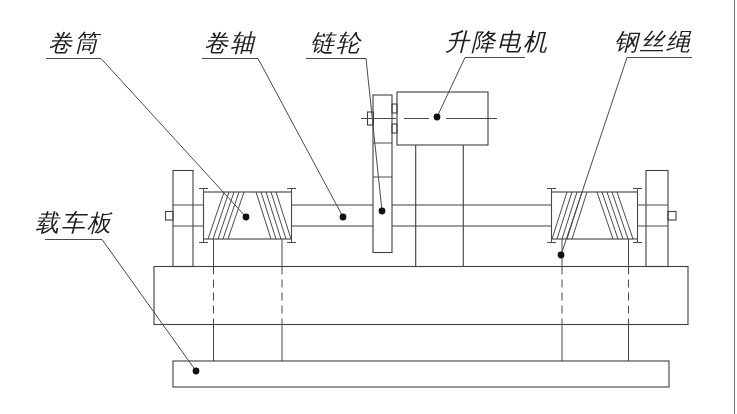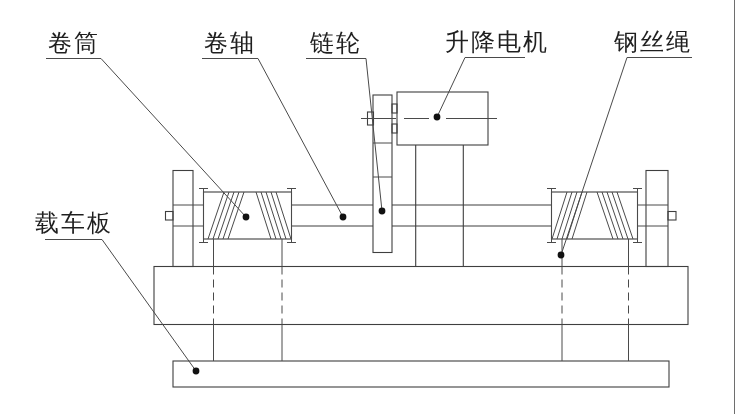--- a/index.html
+++ b/index.html
@@ -2,20 +2,21 @@
 <html><head>
 <meta charset="utf-8">
 <style>
   html,body{margin:0;padding:0;background:#ffffff;}
   .canvas{
     position:relative;
     width:737px;height:414px;
     background:#ffffff;
     overflow:hidden;
     font-family:"Liberation Serif","DejaVu Serif",serif;
+    font-style:italic;
   }
   svg{display:block;}
   .part{stroke:#3f3f3f;stroke-width:1.1;fill:none;}
   .thin{stroke:#4a4a4a;stroke-width:1;fill:none;}
   .hidden-line{stroke:#4a4a4a;stroke-width:1;fill:none;stroke-dasharray:8 5;}
   .leader{stroke:#4a4a4a;stroke-width:1;fill:none;}
   .leader-dot{fill:#111111;stroke:none;}
   .callout-text{
     fill:#1f1f1f;
     font-family:"Liberation Serif","DejaVu Serif",serif;

